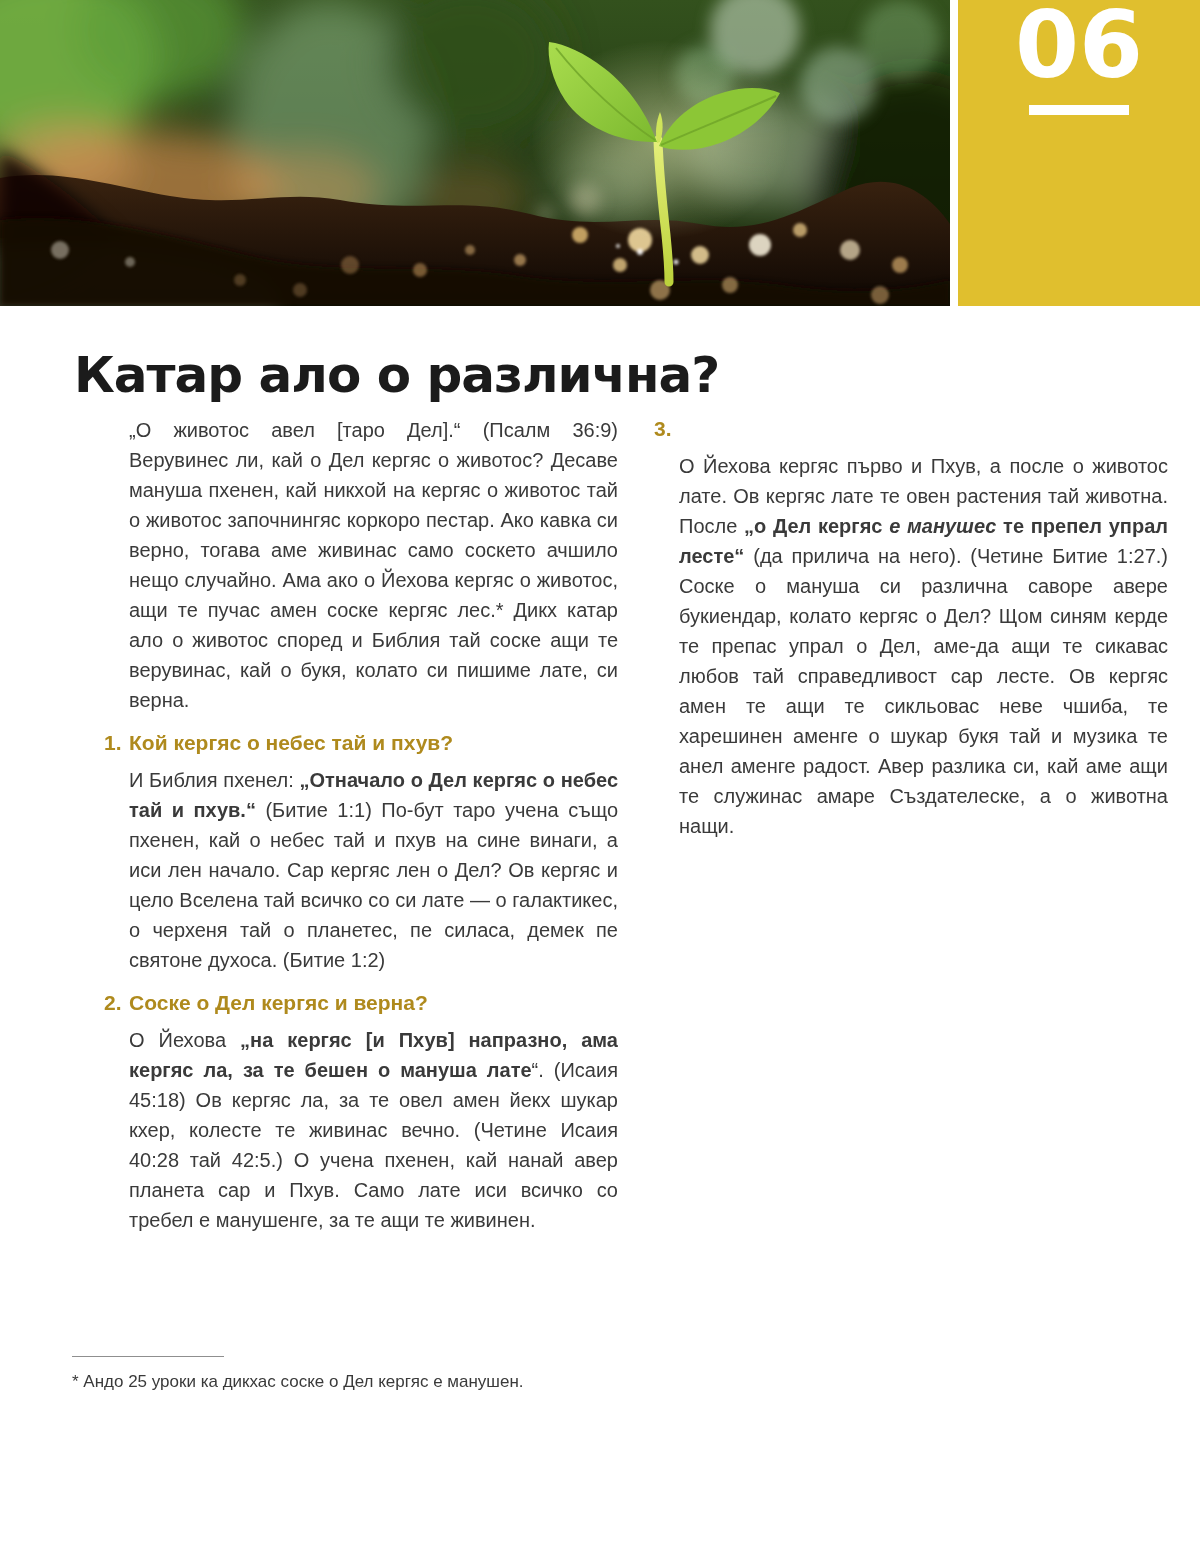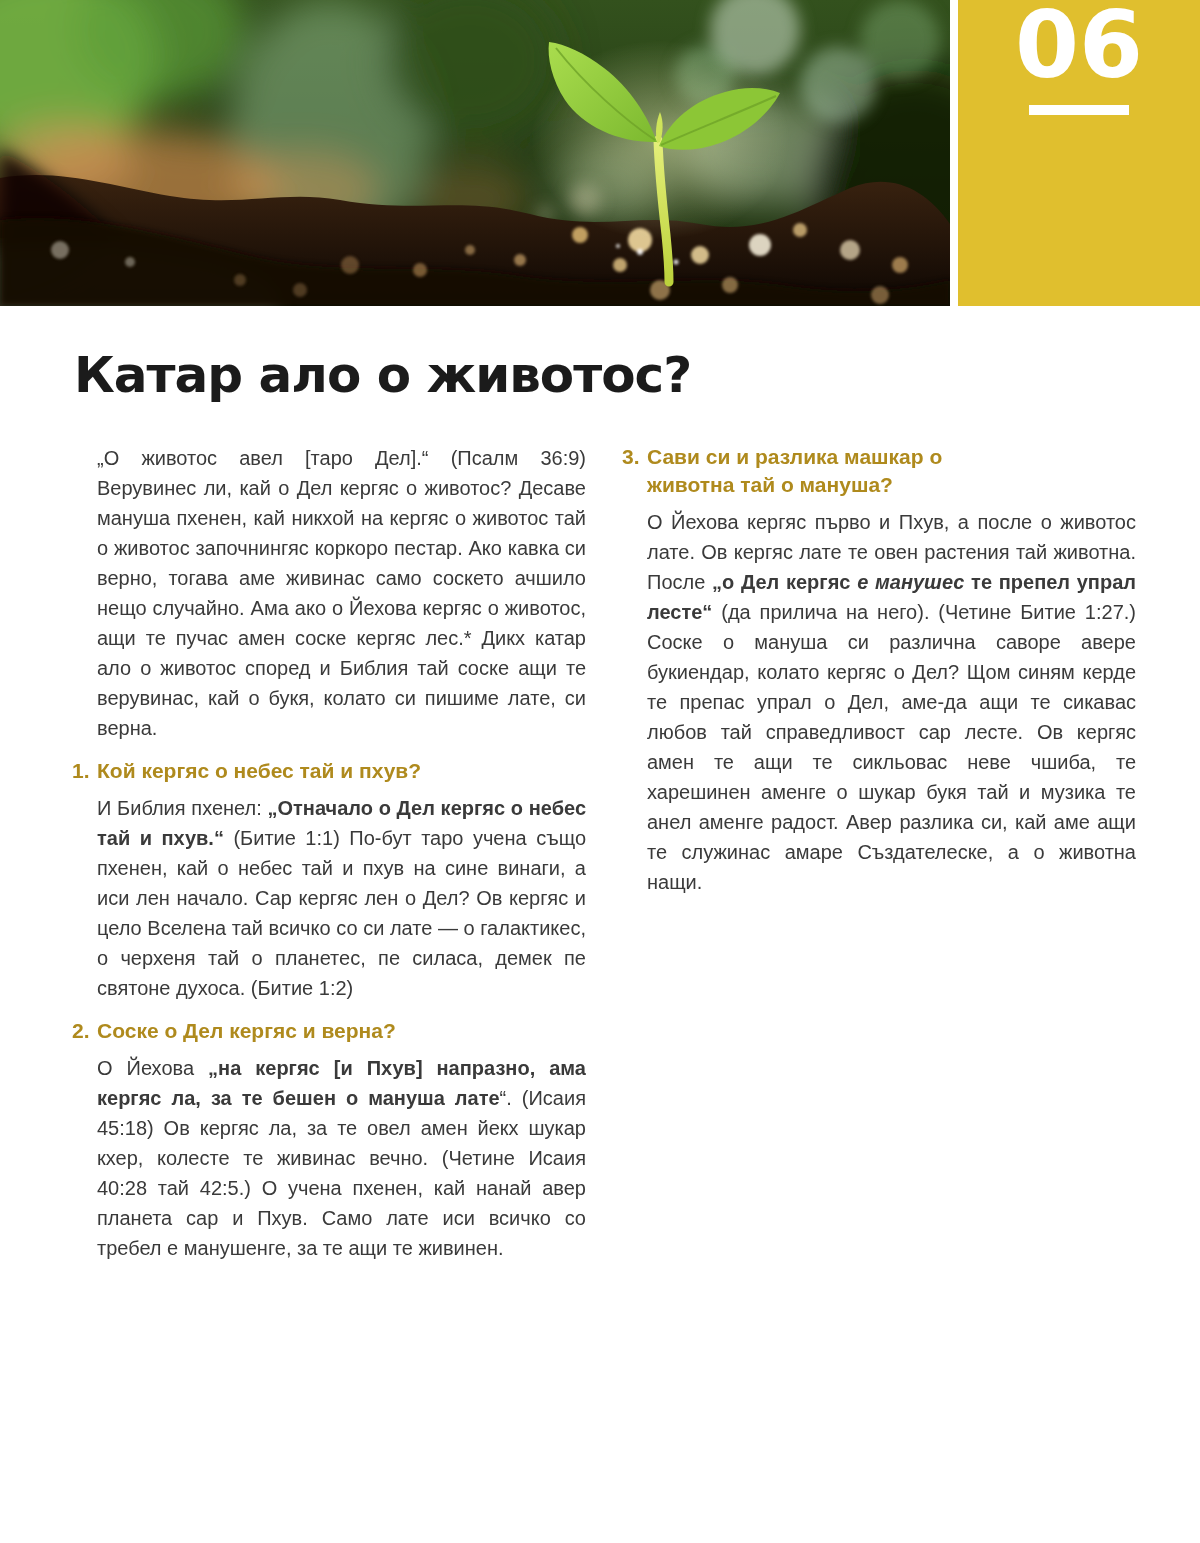--- a/index.html
+++ b/index.html
@@ -14,21 +14,21 @@
   .badge-num{font-family:"DejaVu Sans",sans-serif;font-weight:bold;color:#ffffff;
              font-size:92px;line-height:1;}
   .badge-bar{width:100px;height:10px;background:#ffffff;margin-top:13px;}
 
   
   h1.title{position:absolute;left:74px;top:348px;margin:0;
            font-family:"DejaVu Sans",sans-serif;font-weight:bold;
            font-size:50px;line-height:1.1;letter-spacing:-1px;color:#1b1b1b;}
 
   
-  .col{position:absolute;top:443px;width:514px;color:#3a3a3a;}
+  .col{position:absolute;top:415px;width:514px;color:#3a3a3a;margin-left:32px;}
   .col-left{left:72px;}
   .col-right{left:622px;}
   .para{margin:0 0 14px 0;padding-left:25px;text-align:justify;
         font-size:20px;line-height:30px;}
   .sec{margin-top:13px;}
   .sec:first-child{margin-top:0;}
   .sec-h{display:flex;margin:0 0 8px 0;color:#AF8A1D;font-weight:bold;
          font-size:21px;line-height:28px;}
   .sec-h .num{flex:0 0 25px;}
   .sec-h .txt{flex:1;}
@@ -150,21 +150,21 @@
                C698,151 675,152 659,146 Z" fill="#8cc636"></path>
       <path d="M661,145 C695,130 740,112 776,96" fill="none" stroke="#6fa428" stroke-width="2" opacity="0.8"></path>
     </svg>
   </div>
 
   <div class="badge">
     <div class="badge-num">06</div>
     <div class="badge-bar"></div>
   </div>
 
-  <h1 class="title">Катар ало о животос?</h1>
+  <h1 class="title">Катар ало о различна?</h1>
 
   <div class="col col-left">
     <p class="para"><span>„О животос авел [таро Дел].“ (Псалм 36:9) Верувинес ли, кай о Дел кергяс о животос? Десаве мануша пхенен, кай никхой на кергяс о животос тай о животос започнингяс коркоро пестар. Ако кавка си верно, тогава аме живинас само соскето ачшило нещо случайно. Ама ако о Йехова кергяс о животос, ащи те пучас амен соске кергяс лес.* Дикх катар ало о животос според и Библия тай соске ащи те верувинас, кай о букя, колато си пишиме лате, си верна.</span></p>
 
     <div class="sec">
       <div class="sec-h">
         <span class="num">1.</span>
         <span class="txt">Кой кергяс о небес тай и пхув?</span>
       </div>
       <p class="para"><span>И Библия пхенел: </span><span style="font-weight: bold;">„Отначало о Дел кергяс о небес тай и пхув.“</span><span> (Битие 1:1) По-бут таро учена също пхенен, кай о небес тай и пхув на сине винаги, а иси лен начало. Сар кергяс лен о Дел? Ов кергяс и цело Вселена тай всичко со си лате — о галактикес, о черхеня тай о планетес, пе силаса, демек пе святоне духоса. (Битие 1:2)</span></p>
@@ -176,20 +176,23 @@
         <span class="txt">Соске о Дел кергяс и верна?</span>
       </div>
       <p class="para"><span>О Йехова </span><span style="font-weight: bold;">„на кергяс [и Пхув] напразно, ама кергяс ла, за те бешен о мануша лате</span><span>“. (Исаия 45:18) Ов кергяс ла, за те овел амен йекх шукар кхер, колесте те живинас вечно. (Четине Исаия 40:28 тай 42:5.) О учена пхенен, кай нанай авер планета сар и Пхув. Само лате иси всичко со требел е манушенге, за те ащи те живинен.</span></p>
     </div>
   </div>
 
   <div class="col col-right">
     <div class="sec">
       <div class="sec-h">
         <span class="num">3.</span>
-        <span class="txt narrow">Сави си и разлика машкар о животна тай о мануша?</span>
       </div>
       <p class="para"><span>О Йехова кергяс първо и Пхув, а после о животос лате. Ов кергяс лате те овен растения тай животна. После </span><span style="font-weight: bold;">„о Дел кергяс </span><span style="font-weight: bold; font-style: italic;">е манушес</span><span style="font-weight: bold;"> те препел упрал лесте“</span><span> (да прилича на него). (Четине Битие 1:27.) Соске о мануша си различна саворе авере букиендар, колато кергяс о Дел? Щом синям керде те препас упрал о Дел, аме-да ащи те сикавас любов тай справедливост сар лесте. Ов кергяс амен те ащи те сикльовас неве чшиба, те харешинен аменге о шукар букя тай и музика те анел аменге радост. Авер разлика си, кай аме ащи те служинас амаре Създателеске, а о животна нащи.</span></p>
     </div>
   </div>
 
+  <div class="footnote">
+    <div class="fn-rule"></div>
+    <div class="fn-text">* Андо 25 уроки ка дикхас соске о Дел кергяс е манушен.</div>
+  </div>
 
 </div>
 
 </body></html>

